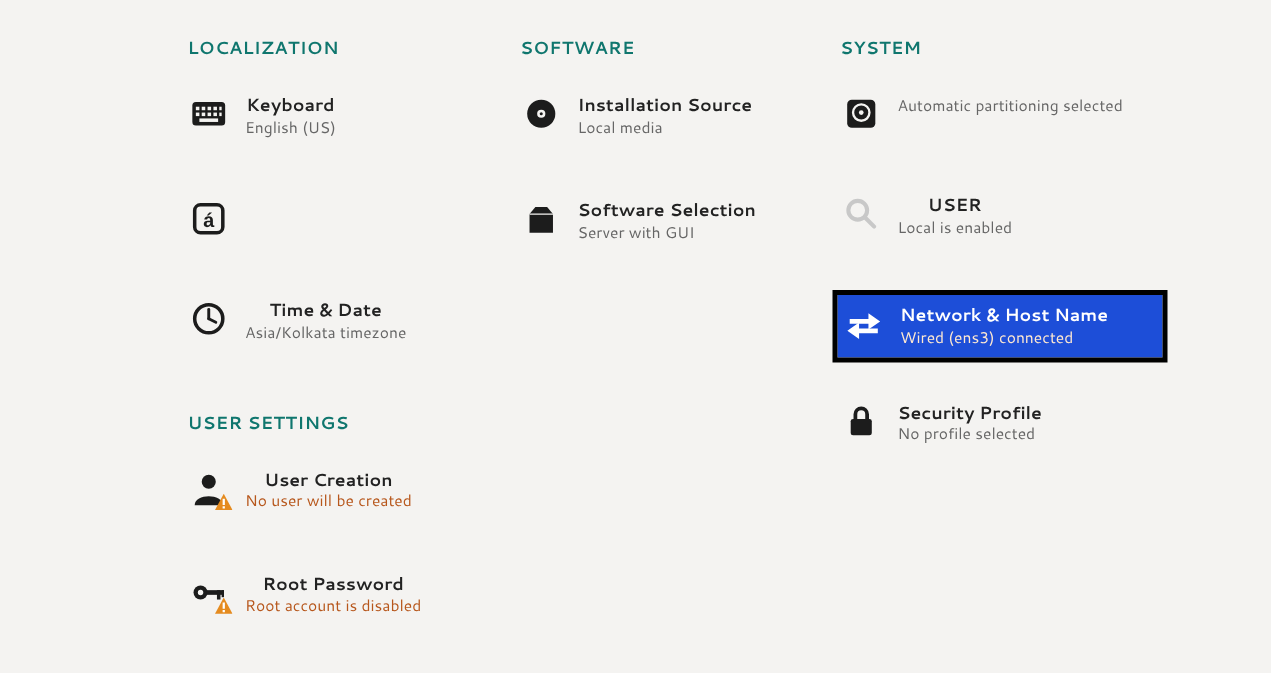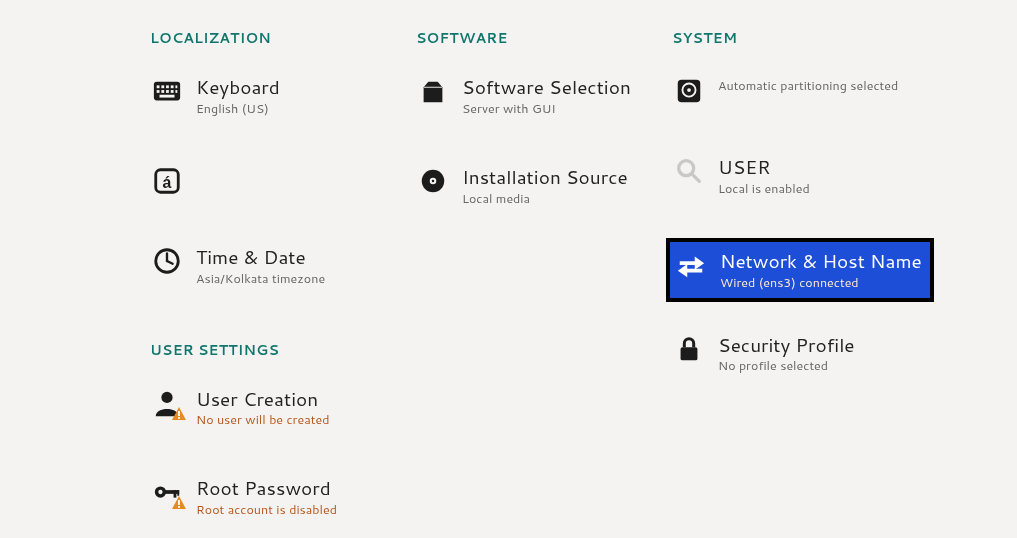--- a/index.html
+++ b/index.html
@@ -55,23 +55,24 @@
     flex: none;
     margin-right: 14px;
     position: relative;
   }
   .txt {
     display: flex;
     flex-direction: column;
     line-height: 1.2;
   }
   .title {
-    font-size: 19px;
-    font-weight: 400;
+    font-size: 14px;
+    font-weight: 700;
     color: #222;
+    text-align: center;
   }
   .status {
     font-size: 12.5px;
     color: #666;
     margin-top: 2px;
   }
   .status.warn { color: #b7571c; }
   .entry.selected .title  { color: #fff; }
   .entry.selected .status { color: #ffe9d1; }
 
@@ -187,43 +188,43 @@
       </span>
     </div>
   </div>
 
   <div class="col col-soft">
     <div class="cat">SOFTWARE</div>
 
     <div class="entry">
       <span class="icon">
         <svg viewBox="0 0 32 32" width="30" height="30">
-          <path d="M6 12 L6 28 L26 28 L26 12 L21 6 L11 6 Z" fill="#1c1c1c"></path>
-          <path d="M6 12 L26 12" stroke="#f4f3f1" stroke-width="1"></path>
-        </svg>
-      </span>
-      <span class="txt">
-        <span class="title">Software Selection</span>
-        <span class="status">Server with GUI</span>
-      </span>
-    </div>
-
-    <div class="entry">
-      <span class="icon">
-        <svg viewBox="0 0 32 32" width="30" height="30">
           <circle cx="16" cy="16" r="12" fill="#1c1c1c"></circle>
           <circle cx="16" cy="16" r="3.5" fill="#f4f3f1"></circle>
           <circle cx="16" cy="16" r="1.3" fill="#1c1c1c"></circle>
         </svg>
       </span>
       <span class="txt">
         <span class="title">Installation Source</span>
         <span class="status">Local media</span>
       </span>
     </div>
+
+    <div class="entry">
+      <span class="icon">
+        <svg viewBox="0 0 32 32" width="30" height="30">
+          <path d="M6 12 L6 28 L26 28 L26 12 L21 6 L11 6 Z" fill="#1c1c1c"></path>
+          <path d="M6 12 L26 12" stroke="#f4f3f1" stroke-width="1"></path>
+        </svg>
+      </span>
+      <span class="txt">
+        <span class="title">Software Selection</span>
+        <span class="status">Server with GUI</span>
+      </span>
+    </div>
   </div>
 
   <div class="col col-sys">
     <div class="cat">SYSTEM</div>
 
     <div class="entry">
       <span class="icon">
         <svg viewBox="0 0 32 32" width="30" height="30">
           <rect x="4" y="4" width="24" height="24" rx="4" fill="#1c1c1c"></rect>
           <circle cx="16" cy="15" r="7" fill="none" stroke="#f4f3f1" stroke-width="2"></circle>

